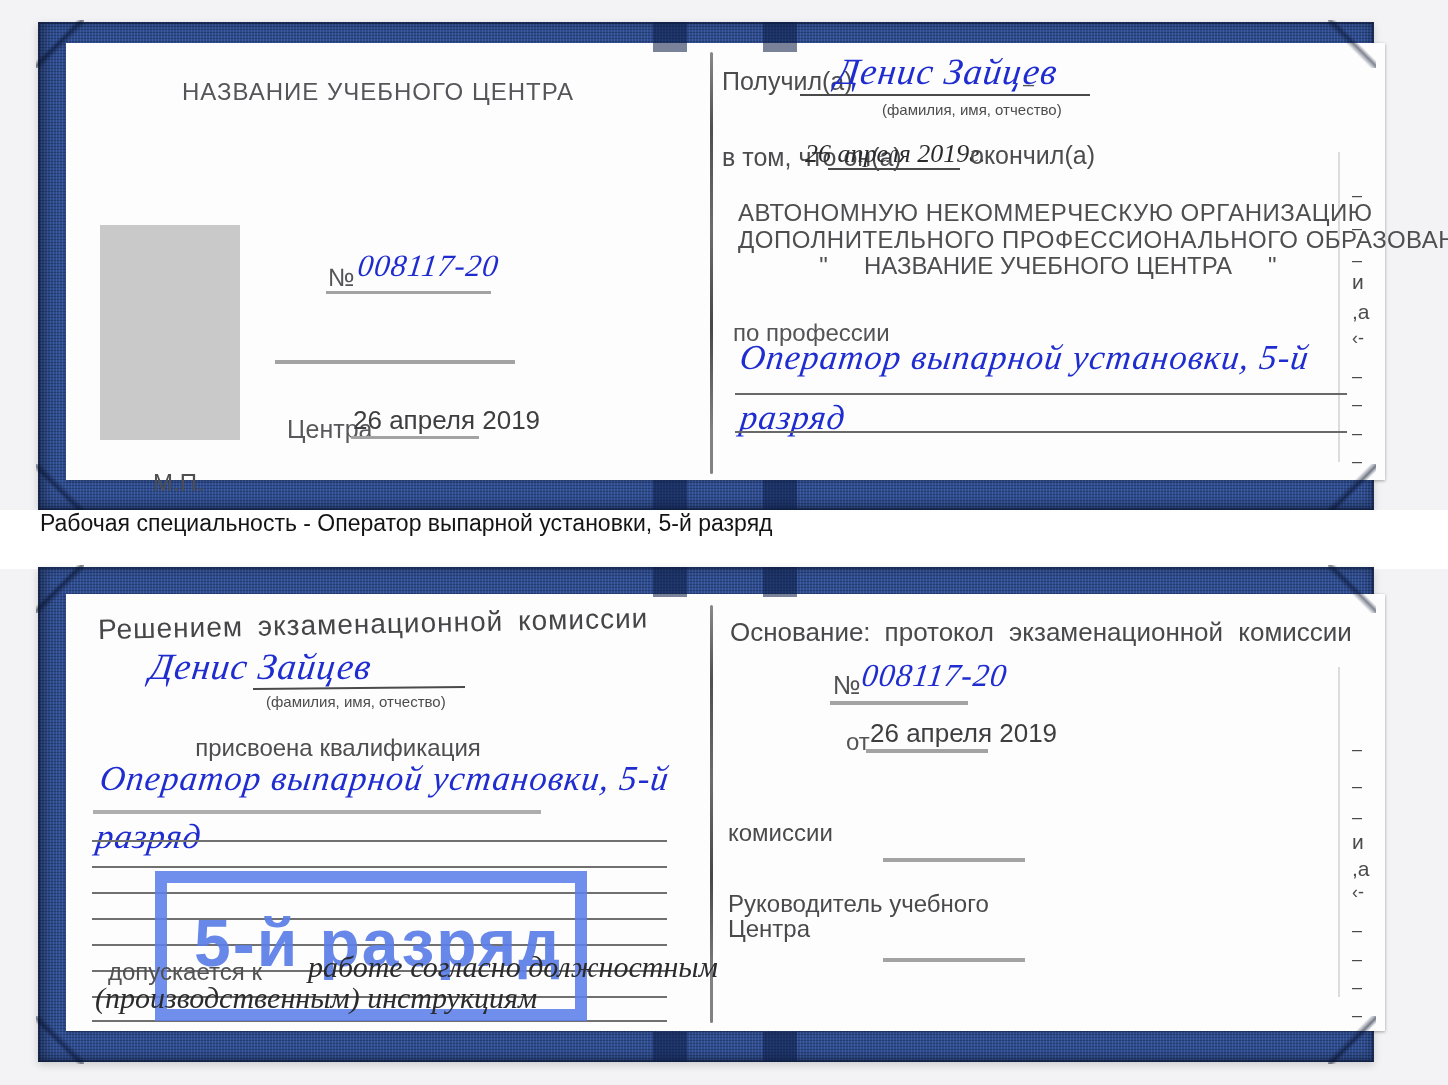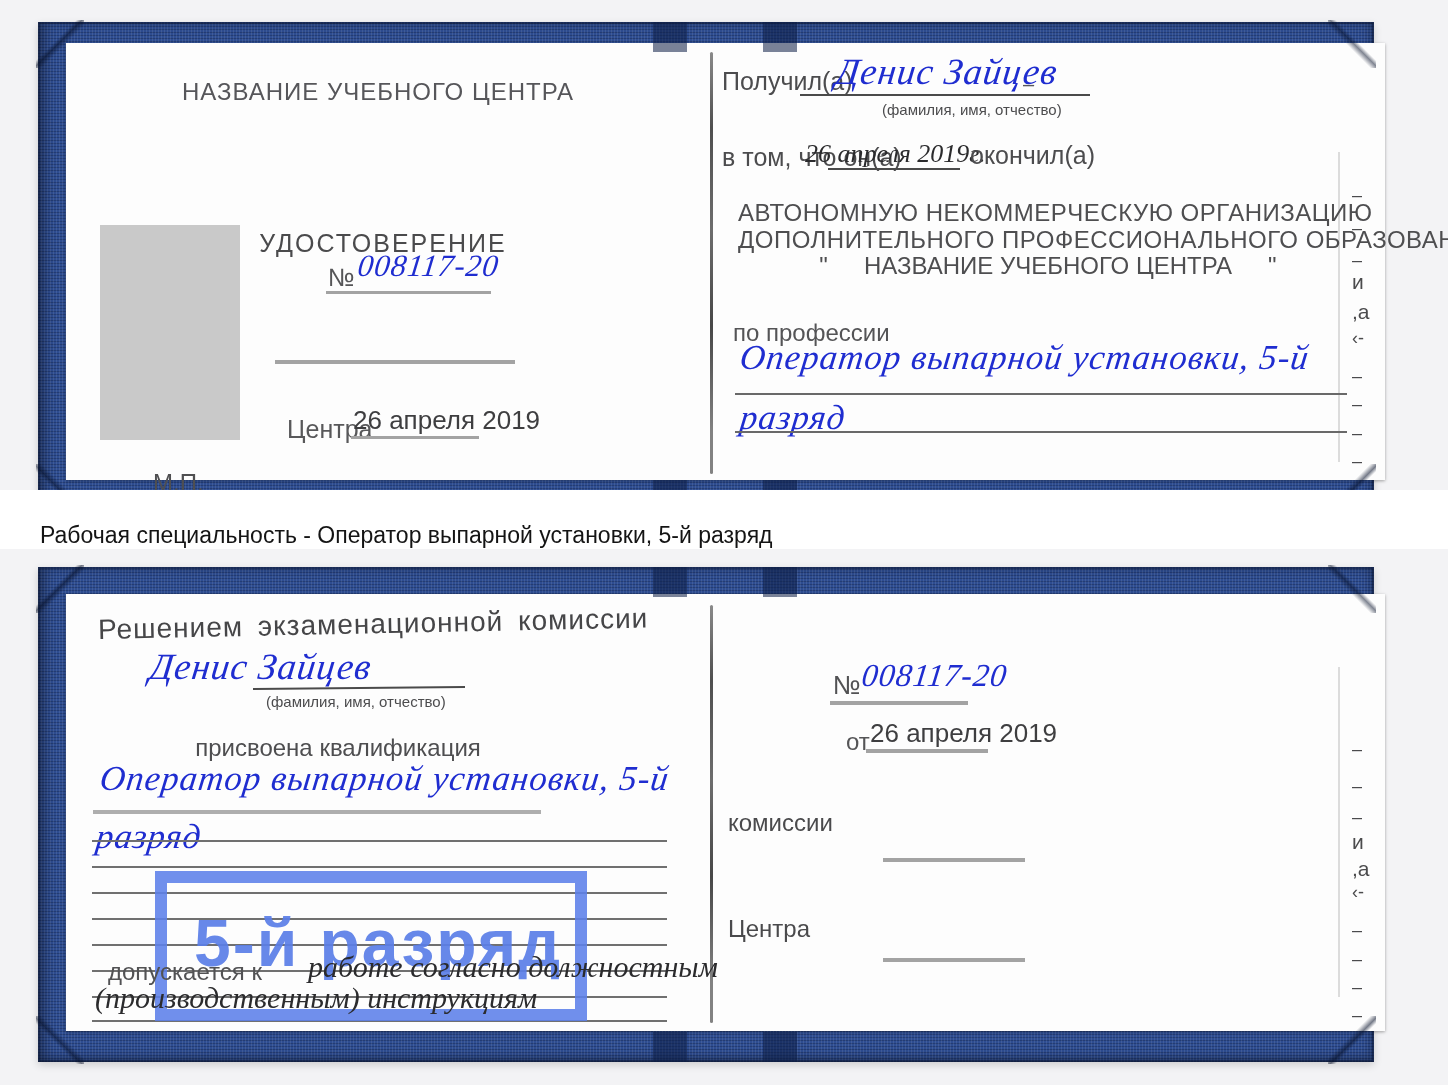--- a/index.html
+++ b/index.html
@@ -61,22 +61,22 @@
     position:absolute;border:12px solid rgba(92,128,233,.88);z-index:3;
   }
   .grade-text{
     position:absolute;text-align:center;z-index:2;opacity:.92;
     color:#5b7fe8;font-weight:bold;letter-spacing:2px;
   }
   .overtext{z-index:4;}
 
   
   .caption-bar{
-    position:absolute;left:0;top:490px;width:1448px;height:59px;background:#ffffff;
-    display:flex;align-items:flex-end;
+    position:absolute;left:0;top:510px;width:1448px;height:59px;background:#ffffff;
+    display:flex;align-items:flex-start;
   }
   .caption-bar span{margin-left:40px;font-size:23px;color:#141414;}
 
   .photo{position:absolute;background:#c9c9c9;}
 </style>
 </head>
 <body>
 
 <div class="stage">
 
@@ -88,21 +88,20 @@
     <div class="fold br"></div>
     <div class="tab" style="left:615px;top:0;"></div>
     <div class="tab" style="left:725px;top:0;"></div>
     <div class="tab" style="left:615px;bottom:0;"></div>
     <div class="tab" style="left:725px;bottom:0;"></div>
     <div class="crease" style="top:30px;height:422px;"></div>
     <div class="page-edge" style="left:1300px;top:130px;height:310px;"></div>
 
     <div class="centerbox lbl" style="left:30px;top:55px;width:620px;font-size:24px;letter-spacing:1px;color:#56565a;">НАЗВАНИЕ УЧЕБНОГО ЦЕНТРА</div>
     <div class="photo" style="left:62px;top:203px;width:140px;height:215px;"></div>
-    <div class="centerbox lbl" style="left:125px;top:206px;width:440px;font-size:25px;letter-spacing:2px;color:#4a4a4c;">УДОСТОВЕРЕНИЕ</div>
     <span class="lbl" style="left:290px;top:240px;font-size:25px;color:#565658;">№</span>
     <span class="hand" style="left:320px;top:226px;font-size:31px;">008117-20</span>
     <div class="uline" style="left:288px;top:269px;width:165px;"></div>
     <div class="uline" style="left:237px;top:338px;width:240px;height:4px;"></div>
     <span class="lbl" style="left:249px;top:392px;font-size:25px;color:#58585a;">Центра</span>
     <span class="lbl dark" style="left:315px;top:382px;font-size:26px;">26 апреля 2019</span>
     <div class="uline" style="left:313px;top:414px;width:128px;"></div>
     <span class="lbl" style="left:115px;top:430px;font-size:24px;color:#4f4f51;margin-top:16px;">М.П.</span>
 
     <span class="lbl" style="left:684px;top:44px;font-size:25px;">Получил(а)</span>
@@ -175,28 +174,33 @@
     <div class="rule" style="left:54px;top:403px;width:575px;"></div>
     <div class="rule" style="left:54px;top:429px;width:575px;"></div>
     <div class="rule" style="left:54px;top:453px;width:575px;"></div>
 
     <div class="grade-text" style="left:110px;top:338px;width:460px;font-size:66px;">5-й разряд</div>
     <div class="grade-box" style="left:117px;top:304px;width:408px;height:126px;"></div>
     <span class="lbl overtext" style="left:70px;top:390px;font-size:24px;color:#525254;position:absolute;">допускается к</span>
     <span class="serif-it overtext" style="left:270px;top:383px;font-size:30px;">работе согласно должностным</span>
     <span class="serif-it overtext" style="left:57px;top:414px;font-size:30px;">(производственным) инструкциям</span>
 
+    <div style="position:absolute;left:692px;top:50px;display:flex;gap:14px;font-size:26px;color:#49494b;word-spacing:8px;white-space:nowrap;">
+      <span>Основание:</span>
+      <span>протокол экзаменационной комиссии</span>
+    </div>
     <span class="lbl" style="left:795px;top:102px;font-size:26px;color:#525254;">№</span>
     <span class="hand" style="left:824px;top:90px;font-size:32px;">008117-20</span>
     <div class="uline" style="left:792px;top:134px;width:138px;height:4px;"></div>
     <span class="lbl" style="left:808px;top:160px;font-size:24px;color:#555557;">от</span>
     <span class="lbl dark" style="left:832px;top:150px;font-size:26px;">26 апреля 2019</span>
     <div class="uline" style="left:828px;top:182px;width:122px;height:4px;"></div>
-    <span class="lbl" style="left:690px;top:241px;font-size:24px;color:#4a4a4c;">комиссии</span>
+    <span class="lbl" style="left:690px;top:251px;font-size:24px;color:#4a4a4c;">комиссии</span>
     <div class="uline" style="left:845px;top:291px;width:142px;height:4px;"></div>
+    <span class="lbl" style="left:690px;top:322px;font-size:24px;color:#4a4a4c;">Руководитель учебного</span>
     <span class="lbl" style="left:690px;top:347px;font-size:24px;color:#4a4a4c;">Центра</span>
     <div class="uline" style="left:845px;top:391px;width:142px;height:4px;"></div>
 
     <div class="edge-col" style="position:absolute;left:1314px;top:0;width:44px;height:100%;">
       <span style="top:172px;">–</span>
       <span style="top:209px;">–</span>
       <span style="top:240px;">–</span>
       <span style="top:263px;font-size:21px;">и</span>
       <span style="top:290px;font-size:21px;">,а</span>
       <span style="top:315px;">‹-</span>

